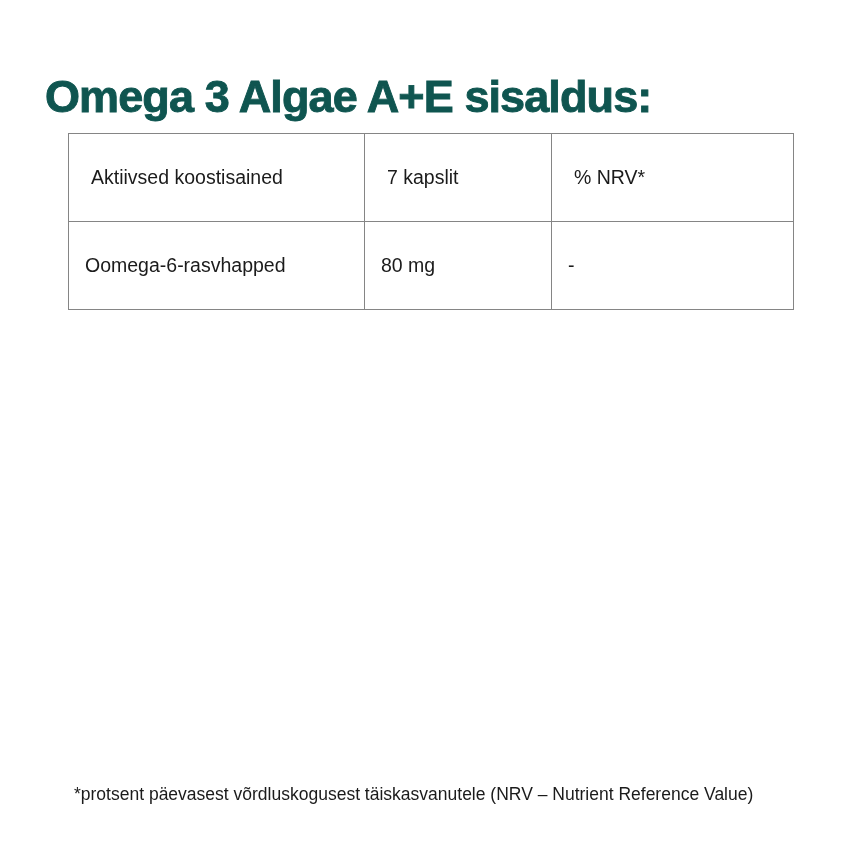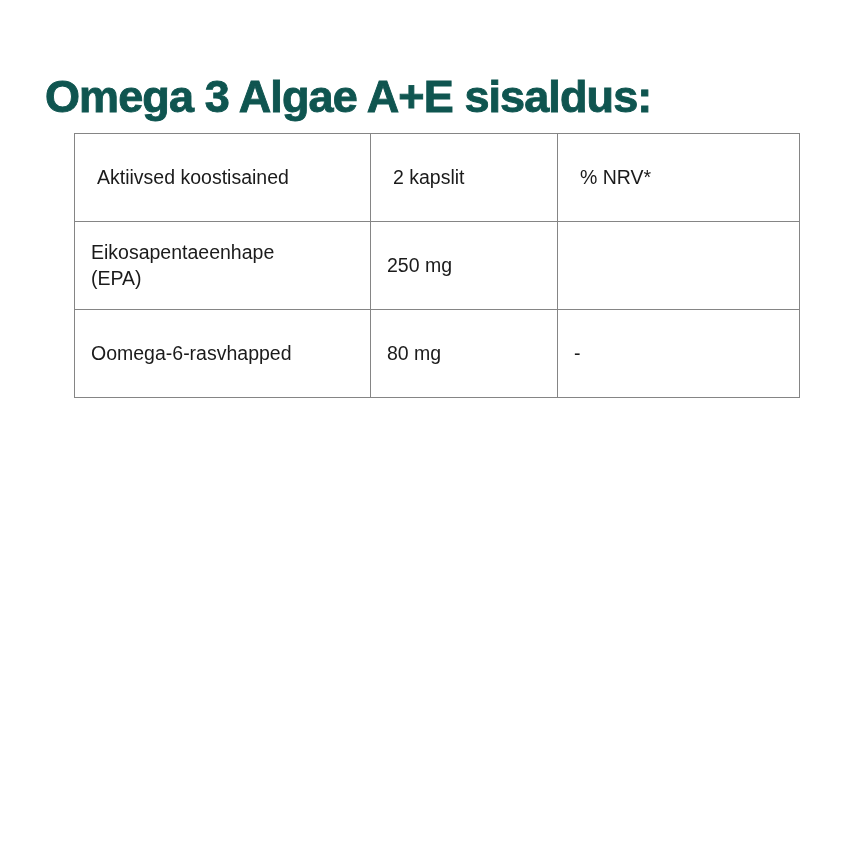--- a/index.html
+++ b/index.html
@@ -38,21 +38,21 @@
     font-weight: 700;
     letter-spacing: -0.9px;
     color: #0f5550;
     white-space: nowrap;
     -webkit-text-stroke: 0.9px #0f5550;
   }
 
   
   .nutrition-table {
     position: absolute;
-    left: 74px;
+    left: 68px;
     top: 133px;
     width: 725px;
     border-collapse: collapse;
     table-layout: fixed;
     background: #ffffff;
   }
   .nutrition-table col.c1 { width: 296px; }
   .nutrition-table col.c2 { width: 187px; }
   .nutrition-table col.c3 { width: 242px; }
 
@@ -101,53 +101,42 @@
       <col class="c1">
         <col class="c2">
         <col class="c3">
     </colgroup>
     <tbody>
       <tr class="header-row">
         <td>
           <span class="cell-line"> Aktiivsed koostisained</span>
         </td>
         <td>
-          <span class="cell-line">2 kapslit</span>
+          <span class="cell-line">7 kapslit</span>
         </td>
         <td>
           <span class="cell-line">% NRV*</span>
         </td>
       </tr>
 
 
 
 
 
-      <tr>
-        <td>
-          <span class="cell-line">Eikosapentaeenhape</span>
-          <span class="cell-line">(EPA)</span>
-        </td>
-        <td>
-          <span class="cell-line">250 mg</span>
-        </td>
-        <td>
-          
-        </td>
-      </tr>
 
       <tr>
         <td>
           <span class="cell-line">Oomega-6-rasvhapped</span>
 
         </td>
         <td>
           <span class="cell-line">80 mg</span>
         </td>
         <td>
           <span class="cell-line">-</span>
         </td>
       </tr>
     </tbody>
   </table>
 
+  <p class="footnote">*protsent päevasest võrdluskogusest täiskasvanutele (NRV – Nutrient Reference Value)</p>
 
 </div>
 
 </body></html>

